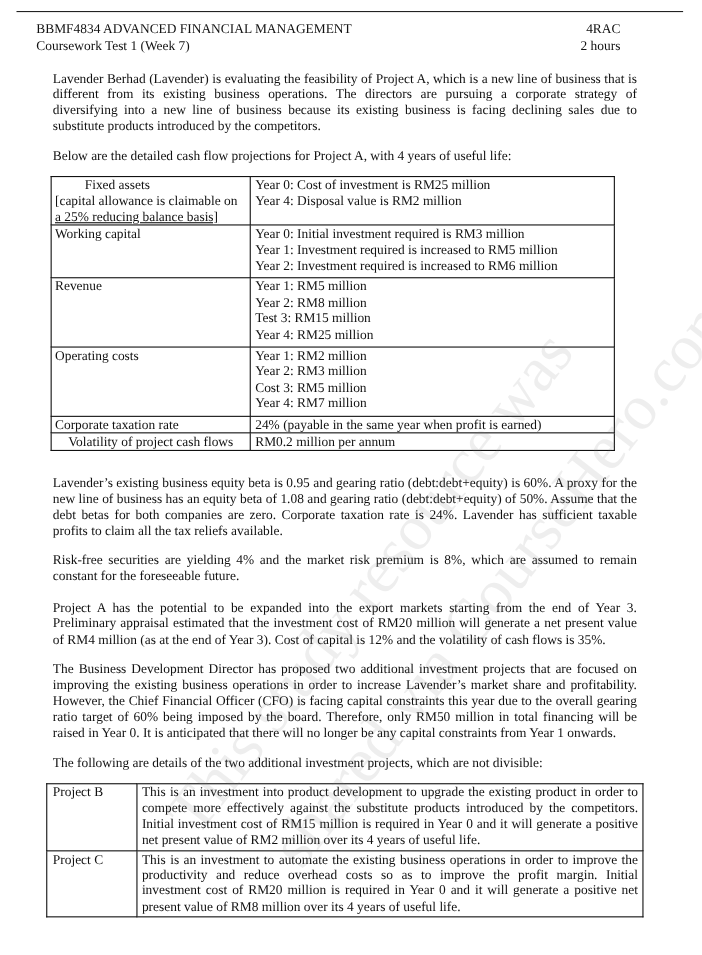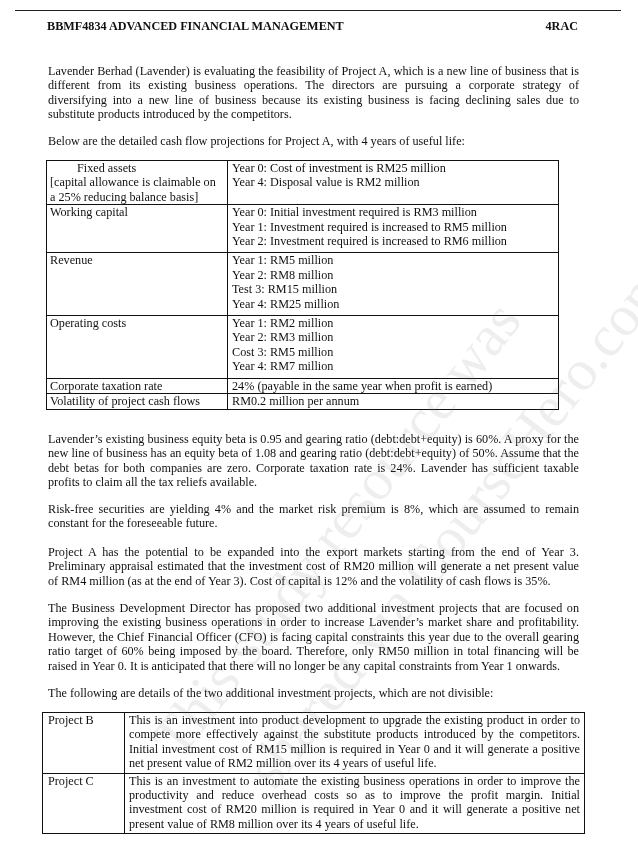--- a/index.html
+++ b/index.html
@@ -2,21 +2,21 @@
 <html><head>
 <meta charset="utf-8">
 <style>
   html, body { margin: 0; padding: 0; background: #ffffff; }
   body {
     width: 638px; height: 868px; position: relative; overflow: hidden;
     font-family: "Liberation Serif", "DejaVu Serif", serif;
     color: #111111; font-size: 12.2px; line-height: 14.4px;
   }
   .top-rule { position: absolute; left: 15px; top: 10px; width: 606px; height: 0; border-top: 1px solid #222; }
-  .header { position: absolute; left: 47px; top: 19px; width: 531px; font-weight: bold; }
+  .header { position: absolute; left: 33px; top: 19px; width: 531px; font-weight: normal; }
   .header .row { display: flex; justify-content: space-between; line-height: 14.5px; }
   .para { position: absolute; left: 47px; width: 531px; text-align: justify; margin: 1px; }
   .para.noj { text-align: left; }
   table { border-collapse: collapse; position: absolute; }
   td { border: 1px solid #111; vertical-align: top; padding: 0 3px 0 3px; line-height: 14.4px; }
   #cf-table { left: 46px; top: 160px; width: 513px; }
   #cf-table td.label { width: 174px; }
   #cf-table td.val { padding-left: 4px; }
   #cf-table td .line { display: block; }
   #proj-table { left: 42px; top: 712px; width: 543px; }
@@ -33,32 +33,36 @@
 </head>
 <body>
 
 <div class="top-rule"></div>
 
 <div class="header">
   <div class="row">
     <span>BBMF4834 ADVANCED FINANCIAL MANAGEMENT</span>
     <span>4RAC</span>
   </div>
+  <div class="row">
+    <span>Coursework Test 1 (Week 7)</span>
+    <span>2 hours</span>
+  </div>
 </div>
 
 <p class="para" style="top:63px">Lavender Berhad (Lavender) is evaluating the feasibility of Project A, which is a new line of business that is different from its existing business operations. The directors are pursuing a corporate strategy of diversifying into a new line of business because its existing business is facing declining sales due to substitute products introduced by the competitors.</p>
 <p class="para noj" style="top:133px">Below are the detailed cash flow projections for Project A, with 4 years of useful life:</p>
 
 <table id="cf-table">
   <tbody id="cf-body">
       <tr>
         <td class="label">
           <span class="line" style="display: block; margin-left: 27px;">Fixed assets</span>
           <span class="line" style="display: block;">[capital allowance is claimable on</span>
-          <span class="line" style="display: block;">a 25% reducing balance basis]</span>
+          <span class="line" style="display: block; text-decoration: underline;">a 25% reducing balance basis]</span>
         </td>
         <td class="val">
           <span class="line">Year 0: Cost of investment is RM25 million</span>
           <span class="line">Year 4: Disposal value is RM2 million</span>
         </td>
       </tr>
       <tr>
         <td class="label">
           <span class="line" style="display: block;">Working capital</span>
         </td>
@@ -96,21 +100,21 @@
       <tr>
         <td class="label">
           <span class="line" style="display: block;">Corporate taxation rate</span>
         </td>
         <td class="val">
           <span class="line">24% (payable in the same year when profit is earned)</span>
         </td>
       </tr>
       <tr>
         <td class="label">
-          <span class="line" style="display: block;">Volatility of project cash flows</span>
+          <span class="line" style="display: block; text-align: center;">Volatility of project cash flows</span>
         </td>
         <td class="val">
           <span class="line">RM0.2 million per annum</span>
         </td>
       </tr>
     </tbody>
 </table>
 
 <p class="para" style="top:431px">Lavender’s existing business equity beta is 0.95 and gearing ratio (debt:debt+equity) is 60%. A proxy for the new line of business has an equity beta of 1.08 and gearing ratio (debt:debt+equity) of 50%. Assume that the debt betas for both companies are zero. Corporate taxation rate is 24%. Lavender has sufficient taxable profits to claim all the tax reliefs available.</p>
 <p class="para" style="top:501px">Risk-free securities are yielding 4% and the market risk premium is 8%, which are assumed to remain constant for the foreseeable future.</p>

